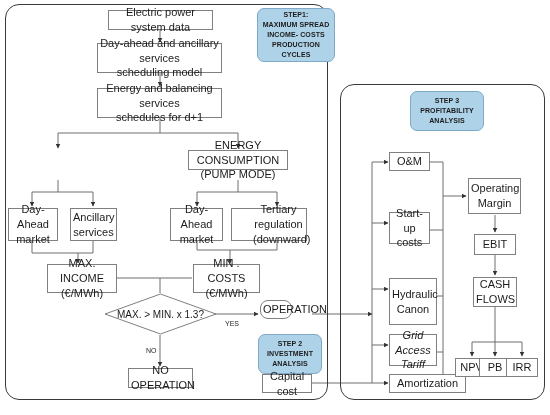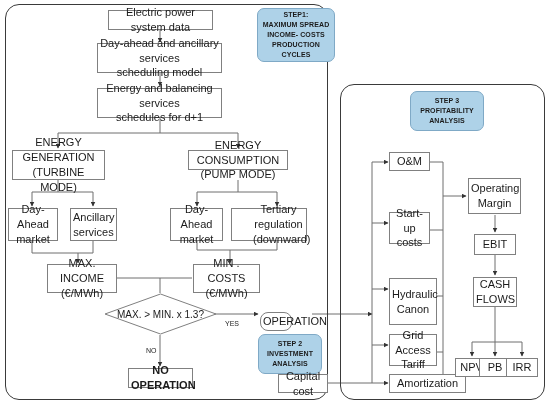--- a/index.html
+++ b/index.html
@@ -128,26 +128,20 @@
     </span>
   </div>
 
   <div class="node" style="left:97px;top:88px;width:125px;height:30px;">
     <span>
       <span>Energy and balancing services</span>
       <span>schedules for d+1</span>
     </span>
   </div>
 
-  <div class="node" style="left:12px;top:150px;width:93px;height:30px;">
-    <span>
-      <span>ENERGY GENERATION</span>
-      <span>(TURBINE MODE)</span>
-    </span>
-  </div>
 
   <div class="node" style="left:188px;top:150px;width:100px;height:20px;">
     <span>
       <span>ENERGY CONSUMPTION</span>
       <span>(PUMP MODE)</span>
     </span>
   </div>
 
   <div class="node" style="left:8px;top:208px;width:50px;height:33px;">
     <span>
@@ -194,33 +188,33 @@
   <div class="diamond" style="left:104px;top:293px;width:113px;height:42px;">
     <svg width="113" height="42" viewBox="0 0 113 42">
       <polygon points="56.5,1 112,21 56.5,41 1,21" fill="#ffffff" stroke="#808080" stroke-width="1"></polygon>
     </svg>
     <div class="dlabel">MAX. &gt; MIN. x 1.3?</div>
   </div>
 
   <div class="edgelabel" style="left:225px;top:320px;">YES</div>
   <div class="edgelabel" style="left:146px;top:347px;">NO</div>
 
-  <div class="node" style="left:260px;top:312px;width:32px;height:19px;border-radius:8px;">
+  <div class="node" style="left:260px;top:300px;width:32px;height:19px;border-radius:8px;">
     <span>
         <span>OPERATION</span>
       </span>
   </div>
 
-  <div class="node" style="left:128px;top:368px;width:65px;height:20px;font-weight:bold;">
+  <div class="node" style="left:128px;top:368px;width:65px;height:20px;">
     <span>
         <span>NO OPERATION</span>
       </span>
   </div>
 
-  <div class="node" style="left:262px;top:374px;width:50px;height:19px;margin-left:16px;">
+  <div class="node" style="left:262px;top:374px;width:50px;height:19px;">
     <span>
         <span>Capital cost</span>
       </span>
   </div>
 
   <div class="node" style="left:389px;top:152px;width:41px;height:19px;text-align:center;">
     <span>
         <span>O&amp;M</span>
       </span>
   </div>
@@ -232,21 +226,21 @@
     </span>
   </div>
 
   <div class="node" style="left:389px;top:278px;width:48px;height:47px;">
     <span>
       <span>Hydraulic</span>
       <span>Canon</span>
     </span>
   </div>
 
-  <div class="node" style="left:389px;top:334px;width:48px;height:32px;">
+  <div class="node" style="left:389px;top:334px;width:48px;height:32px;font-style:italic;">
     <span>
       <span>Grid Access</span>
       <span>Tariff</span>
     </span>
   </div>
 
   <div class="node" style="left:389px;top:374px;width:77px;height:19px;">
     <span>
         <span>Amortization</span>
       </span>

